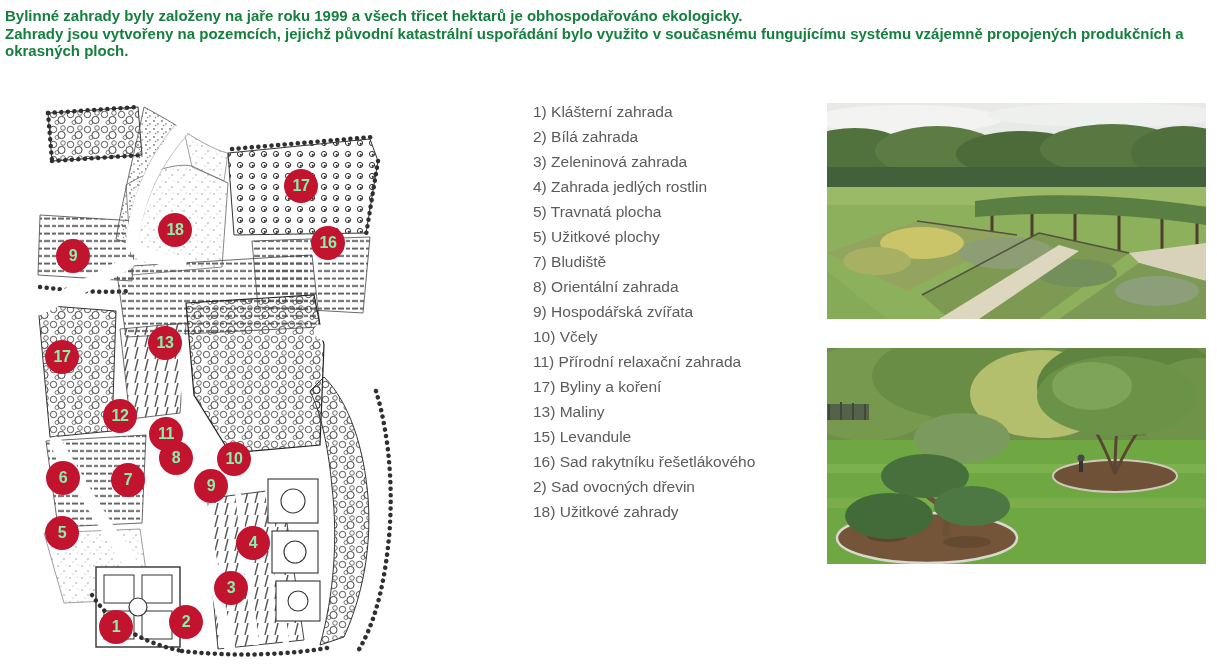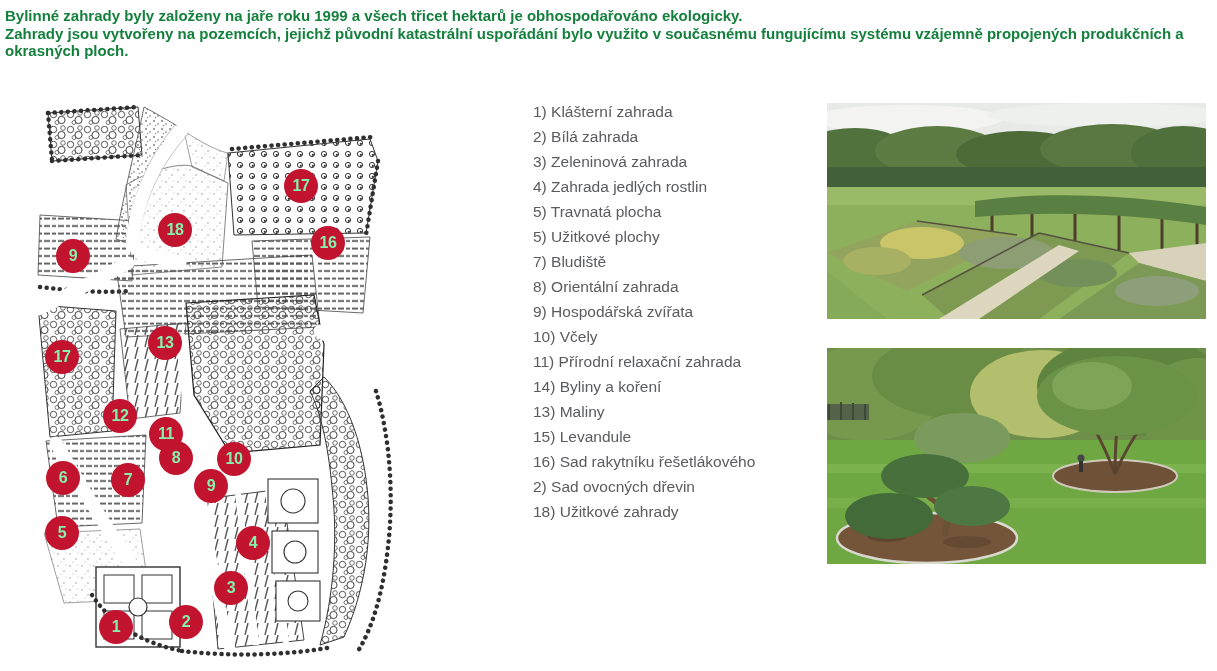--- a/index.html
+++ b/index.html
@@ -192,21 +192,21 @@
   <li>2) Bílá zahrada</li>
   <li>3) Zeleninová zahrada</li>
   <li>4) Zahrada jedlých rostlin</li>
   <li>5) Travnatá plocha</li>
   <li>5) Užitkové plochy</li>
   <li>7) Bludiště</li>
   <li>8) Orientální zahrada</li>
   <li>9) Hospodářská zvířata</li>
   <li>10) Včely</li>
   <li>11) Přírodní relaxační zahrada</li>
-  <li>14) Byliny a koření</li>
+  <li>17) Byliny a koření</li>
   <li>13) Maliny</li>
   <li>15) Levandule</li>
   <li>16) Sad rakytníku řešetlákového</li>
   <li>2) Sad ovocných dřevin</li>
   <li>18) Užitkové zahrady</li>
 </ul>
 
 <div class="photo" id="photo1">
   <svg width="379" height="216" viewBox="0 0 379 216">
     <rect width="379" height="216" fill="#e8eae7"></rect>

